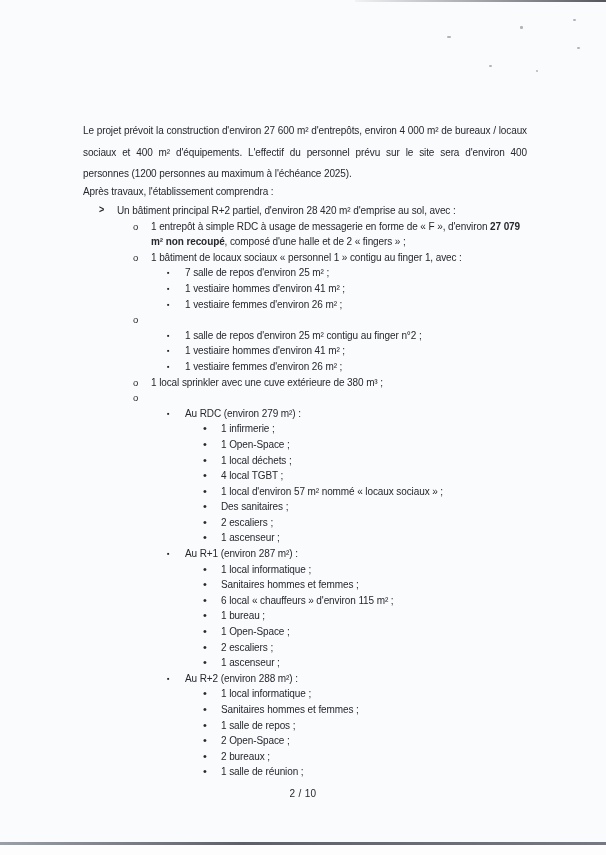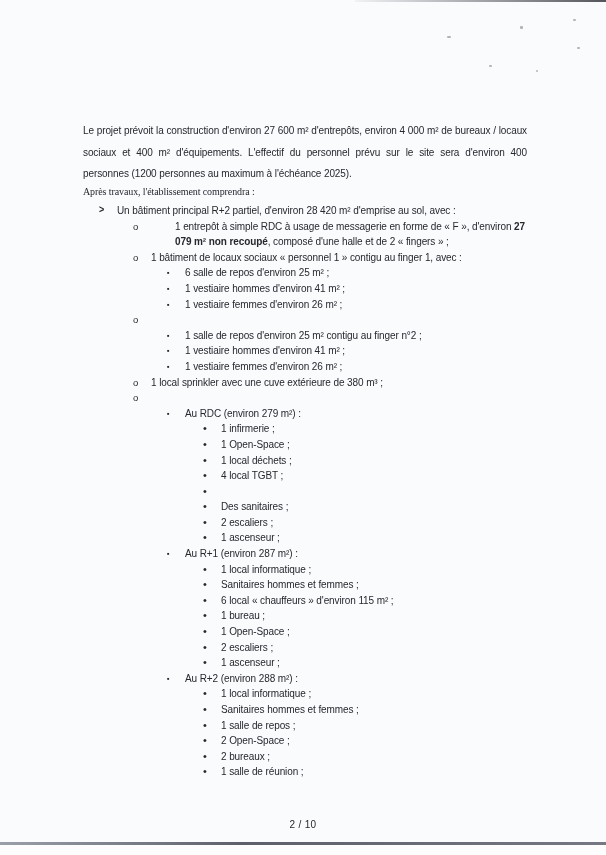--- a/index.html
+++ b/index.html
@@ -34,47 +34,46 @@
   .content {
     position: absolute; left: 83px; top: 0; width: 455px;
   }
   .intro {
     position: absolute; top: 110px; left: 0; width: 444px;
     font-size: 10px; line-height: 21.5px;
     text-align: justify; letter-spacing: -0.1px;
   }
   .after-works {
     position: absolute; top: 176px; left: 0; width: 444px;
-    font-size: 10px; letter-spacing: -0.1px; font-family: Liberation Serif, serif;
+    font-size: 10px; letter-spacing: -0.1px;
   }
   .outline {
     position: absolute; top: 203px; left: 0; width: 460px;
   }
   .li {
     display: flex; align-items: flex-start;
     font-size: 10px; line-height: 15.6px; min-height: 15.6px;
     letter-spacing: -0.1px;
   }
   .lv1 { margin-left: 16px; }
   .lv2 { margin-left: 50px; }
   .lv3 { margin-left: 84px; }
   .lv4 { margin-left: 120px; }
   .bullet { flex: 0 0 18px; color: #26282d; }
   .b1 { font-weight: bold; font-size: 9px; transform: scaleY(1.15); }
   .b2 { font-size: 9.5px; }
   .b3 { font-size: 7.5px; }
   .b4 { font-size: 11px; }
   .li-text { white-space: nowrap; }
-  .li-text.wrap { white-space: normal; width: 380px; margin-left: 24px; }
+  .li-text.wrap { white-space: normal; width: 380px; }
   .bold { font-weight: bold; }
   .footer {
     position: absolute; top: 788px; left: 0; width: 606px;
     text-align: center; font-size: 10px; color: #26282d;
     letter-spacing: 0.3px;
-    margin-top: 31px;
   }
 </style>
 </head>
 <body>
 
 <div class="page">
 
   <div class="edge-top"></div>
 
   <div class="speck" style="left:447px;top:36px;width:4px;height:2px;"></div>
@@ -97,21 +96,21 @@
         <div class="li lv2">
           <span class="bullet b2">o</span>
           <span class="li-text wrap"><span>1 entrepôt à simple RDC à usage de messagerie en forme de « F », d'environ </span><span class="bold">27 079 m² non recoupé</span><span>, composé d'une halle et de 2 « fingers » ;</span></span>
         </div>
         <div class="li lv2">
           <span class="bullet b2">o</span>
           <span class="li-text">1 bâtiment de locaux sociaux « personnel 1 » contigu au finger 1, avec :</span>
         </div>
         <div class="li lv3">
           <span class="bullet b3">▪</span>
-          <span class="li-text">6 salle de repos d'environ 25 m² ;</span>
+          <span class="li-text">7 salle de repos d'environ 25 m² ;</span>
         </div>
         <div class="li lv3">
           <span class="bullet b3">▪</span>
           <span class="li-text">1 vestiaire hommes d'environ 41 m² ;</span>
         </div>
         <div class="li lv3">
           <span class="bullet b3">▪</span>
           <span class="li-text">1 vestiaire femmes d'environ 26 m² ;</span>
         </div>
         <div class="li lv2">
@@ -151,20 +150,21 @@
         <div class="li lv4">
           <span class="bullet b4">•</span>
           <span class="li-text">1 local déchets ;</span>
         </div>
         <div class="li lv4">
           <span class="bullet b4">•</span>
           <span class="li-text">4 local TGBT ;</span>
         </div>
         <div class="li lv4">
           <span class="bullet b4">•</span>
+          <span class="li-text">1 local d'environ 57 m² nommé « locaux sociaux » ;</span>
         </div>
         <div class="li lv4">
           <span class="bullet b4">•</span>
           <span class="li-text">Des sanitaires ;</span>
         </div>
         <div class="li lv4">
           <span class="bullet b4">•</span>
           <span class="li-text">2 escaliers ;</span>
         </div>
         <div class="li lv4">

